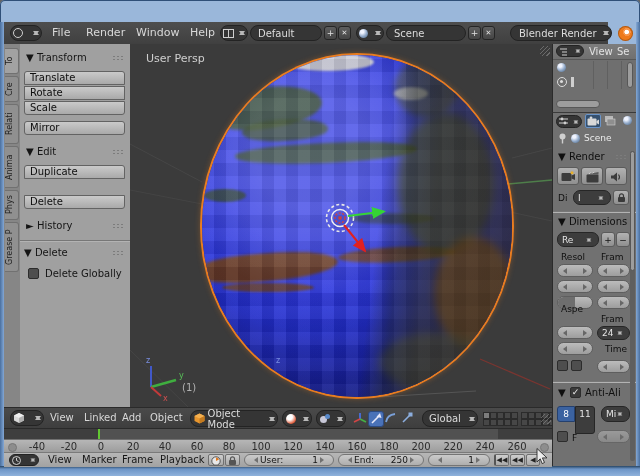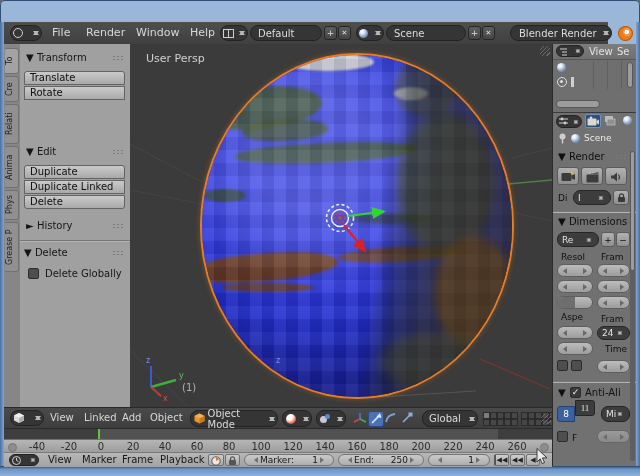--- a/index.html
+++ b/index.html
@@ -159,24 +159,25 @@
     <div class="vtab" style="top:102px;height:42px;">Anima</div>
     <div class="vtab" style="top:146px;height:30px;">Phys</div>
     <div class="vtab" style="top:178px;height:50px;">Grease P</div>
   </div>
 
   <div class="abs shelf">
     <span class="abs sect-h" style="left:6px;top:8px;"><span>▼</span> <span>Transform</span></span>
     <span class="abs grip" style="left:92px;top:11px;"></span>
     <div class="abs shelfbtn" style="top:42px;">Rotate</div>
     <div class="abs shelfbtn r-top" style="top:27px;">Translate</div>
+    <div class="abs shelfbtn r-bot" style="top:57px;">Scale</div>
+    <div class="abs shelfbtn r-all" style="top:77px;">Mirror</div>
     <span class="abs sect-h" style="left:6px;top:102px;"><span>▼</span> <span>Edit</span></span>
     <span class="abs grip" style="left:92px;top:105px;"></span>
     <div class="abs shelfbtn r-top" style="top:121px;">Duplicate</div>
-    <div class="abs shelfbtn" style="top:136px;">Duplicate Linked</div>
     <div class="abs shelfbtn r-bot" style="top:151px;">Delete</div>
     <span class="abs sect-h" style="left:6px;top:176px;"><span>►</span> <span>History</span></span>
     <span class="abs grip" style="left:92px;top:179px;"></span>
     <div class="abs divider" style="left:0;top:196px;width:110px;"></div>
     <span class="abs sect-h" style="left:4px;top:203px;"><span>▼</span> <span>Delete</span></span>
     <span class="abs grip" style="left:92px;top:206px;"></span>
     <div class="abs chk" style="left:8px;top:224px;"></div>
     <span class="abs sect-h" style="left:25px;top:224px;">Delete Globally</span>
   </div>
 
@@ -375,21 +376,21 @@
         </svg>
     </div>
     <div class="abs lbtn" style="left:221px;top:1px;width:15px;height:12px;">
       <svg width="9" height="10" style="margin:1px auto;display:block;">
           <rect x="1" y="4" width="7" height="5" rx="1" fill="#555"></rect>
           <path d="M2.5,4 V2.8 A2,2 0 0 1 6.5,2.8 V4" fill="none" stroke="#555" stroke-width="1.2"></path>
         </svg>
     </div>
     <div class="abs lpill" style="left:240px;top:1px;width:90px;height:12px;">
       <span class="tri l"></span>
-      <span>Marker:</span>
+      <span>User:</span>
       <span style="margin-left:auto;">1</span>
       <span class="tri r"></span>
     </div>
     <div class="abs lpill" style="left:334px;top:1px;width:86px;height:12px;">
       <span class="tri l"></span>
       <span>End:</span>
       <span style="margin-left:auto;">250</span>
       <span class="tri r"></span>
     </div>
     <div class="abs lpill" style="left:424px;top:1px;width:62px;height:12px;">
@@ -525,21 +526,21 @@
         <span class="tri l"></span>
         <span class="tri r"></span>
       </div>
     <div class="abs pslider" style="left:4px;top:183px;width:36px;height:13px;overflow:hidden;">
         <span class="abs" style="left:0;top:0;width:50%;height:100%;background:#6e6e6e;"></span>
       </div>
     <div class="abs pslider" style="left:44px;top:183px;width:33px;height:13px;">
         <span class="tri l"></span>
         <span class="tri r"></span>
       </div>
-    <span class="abs p-lbl" style="left:8px;top:199px;">Aspe</span>
+    <span class="abs p-lbl" style="left:8px;top:191px;">Aspe</span>
     <span class="abs p-lbl" style="left:48px;top:201px;">Fram</span>
     <div class="abs pslider" style="left:4px;top:213px;width:36px;height:13px;">
         <span class="tri l"></span>
         <span class="tri r"></span>
       </div>
     <div class="abs dfield" style="left:44px;top:213px;width:33px;height:14px;">
       <span>24</span>
       <span class="stp" style="transform:scale(.8);"></span>
     </div>
     <div class="abs pslider" style="left:4px;top:229px;width:36px;height:13px;">
@@ -552,21 +553,21 @@
     <div class="abs pslider" style="left:44px;top:247px;width:33px;height:13px;">
         <span class="tri l"></span>
         <span class="tri r"></span>
       </div>
     <div class="abs divider" style="left:0;top:268px;width:83px;"></div>
 
     <span class="abs p-h" style="left:5px;top:274px;"><span>▼</span></span>
     <div class="abs chk" style="left:17px;top:274px;background:#3a3a3a;"><span>✓</span></div>
     <span class="abs p-h" style="left:32px;top:274px;text-align:right;">Anti-Ali</span>
     <div class="abs" style="left:4px;top:293px;width:18px;height:16px;background:#3b62a0;border:1px solid #24406e;border-radius:3px 0 0 3px;box-sizing:border-box;color:#fff;font-size:9px;text-align:center;line-height:14px;">8</div>
-    <div class="abs" style="left:22px;top:287px;width:20px;height:16px;background:#3d3d3d;border:1px solid #262626;border-radius:0 3px 3px 0;box-sizing:border-box;color:#e4e4e4;font-size:9px;text-align:center;line-height:14px;font-family:Liberation Serif, serif;">11</div>
+    <div class="abs" style="left:22px;top:293px;width:20px;height:28px;background:#3d3d3d;border:1px solid #262626;border-radius:0 3px 3px 0;box-sizing:border-box;color:#e4e4e4;font-size:9px;text-align:center;line-height:14px;">11</div>
     <div class="abs dfield" style="left:48px;top:293px;width:29px;height:16px;">
       <span>Mi</span>
       <span class="stp" style="transform:scale(.8);"></span>
     </div>
     <div class="abs chk" style="left:4px;top:318px;"></div>
     <span class="abs p-lbl" style="left:19px;top:320px;">F</span>
     <div class="abs pslider" style="left:44px;top:317px;width:33px;height:13px;opacity:.55;">
         <span class="tri l"></span>
         <span class="tri r"></span>
       </div>

